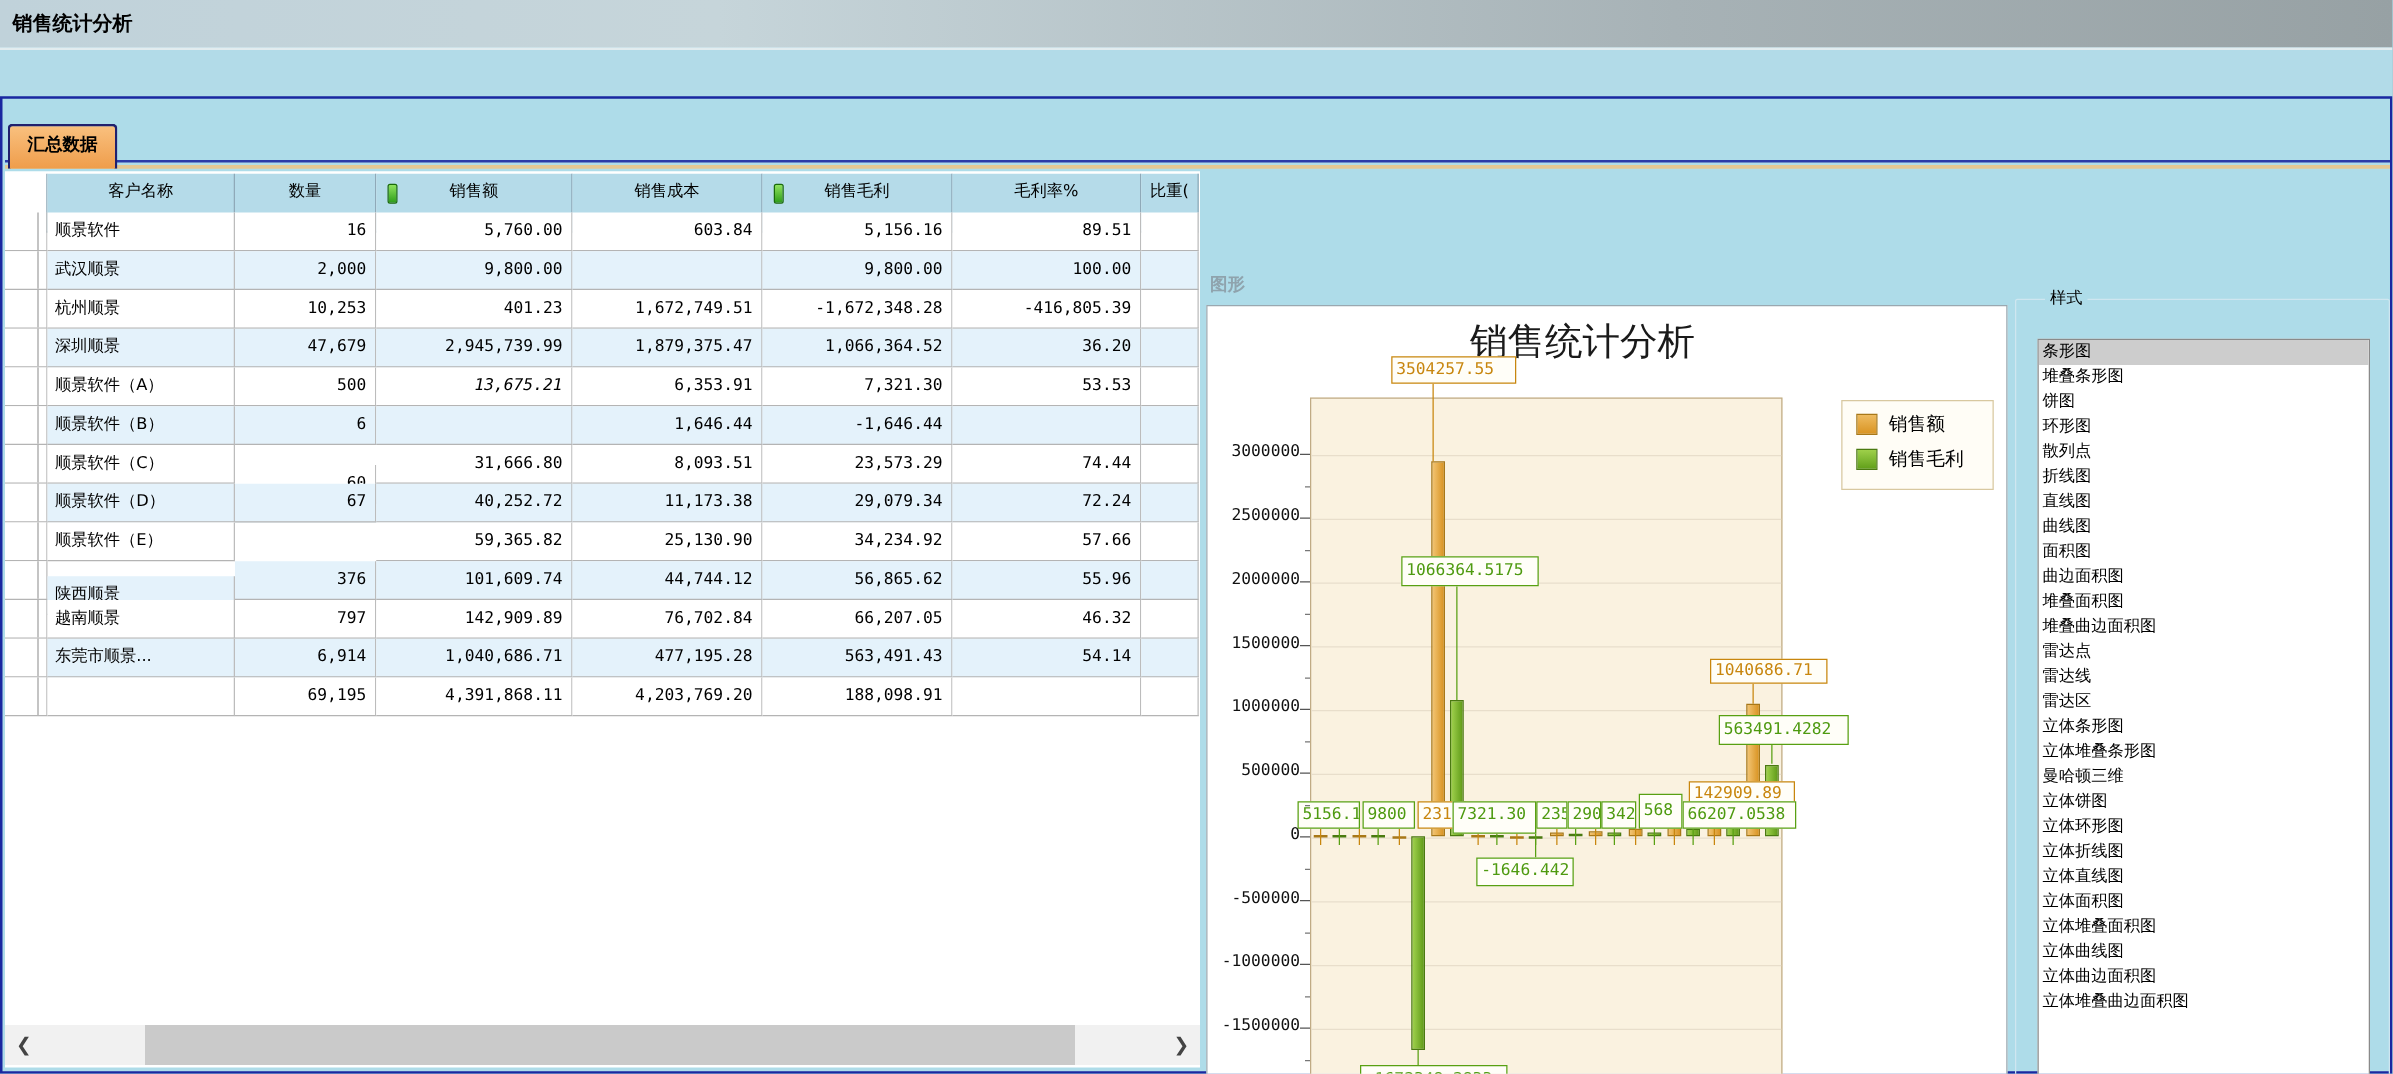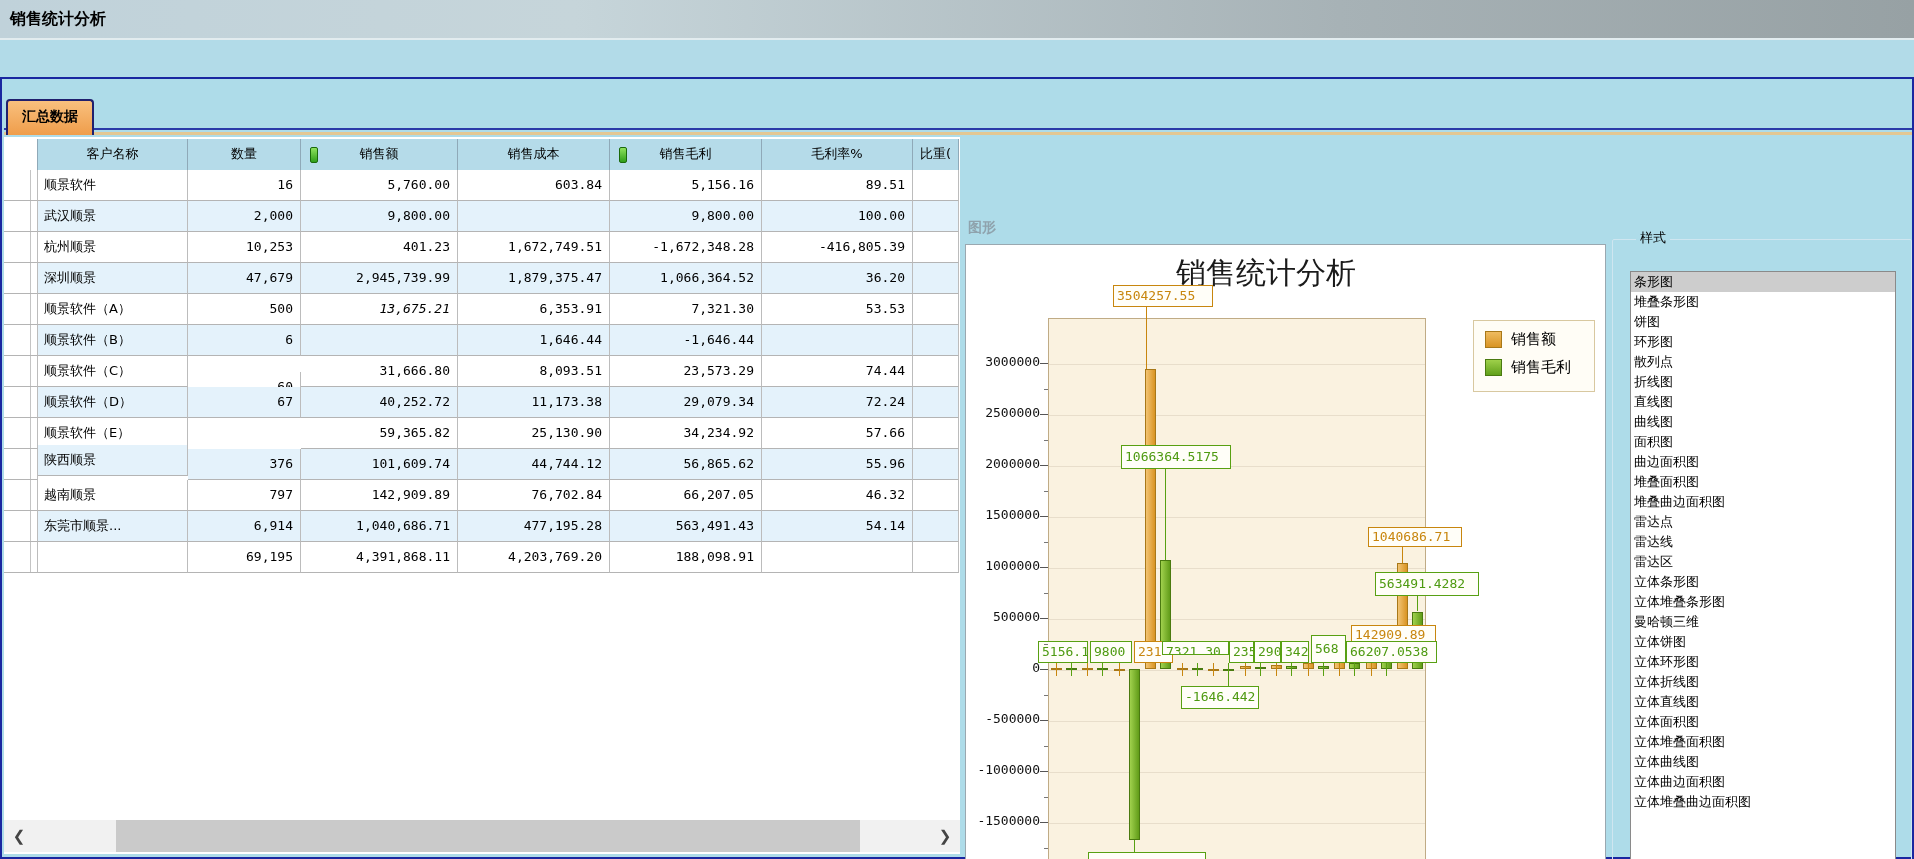--- a/index.html
+++ b/index.html
@@ -179,21 +179,21 @@
           <div class="cell num" style="left: 909px; top: 250px; width: 46px; background: rgb(228, 242, 251);"></div>
           <div class="cell rowhdr" style="left: 0px; top: 281px; width: 34px;"></div>
           <div class="cell name" style="left: 34px; top: 281px; width: 150px; background: rgb(255, 255, 255);">顺景软件（E）</div>
           <div class="cell num" style="left: 184px; top: 281px; width: 113px; background: rgb(255, 255, 255); margin-top: 32px;">527</div>
           <div class="cell num" style="left: 297px; top: 281px; width: 157px; background: rgb(255, 255, 255);">59,365.82</div>
           <div class="cell num" style="left: 454px; top: 281px; width: 152px; background: rgb(255, 255, 255);">25,130.90</div>
           <div class="cell num" style="left: 606px; top: 281px; width: 152px; background: rgb(255, 255, 255);">34,234.92</div>
           <div class="cell num" style="left: 758px; top: 281px; width: 151px; background: rgb(255, 255, 255);">57.66</div>
           <div class="cell num" style="left: 909px; top: 281px; width: 46px; background: rgb(255, 255, 255);"></div>
           <div class="cell rowhdr" style="left: 0px; top: 312px; width: 34px;"></div>
-          <div class="cell name" style="left: 34px; top: 308px; width: 150px; background: rgb(228, 242, 251);">陕西顺景</div>
+          <div class="cell name" style="left: 34px; top: 324px; width: 150px; background: rgb(228, 242, 251);">陕西顺景</div>
           <div class="cell num" style="left: 184px; top: 312px; width: 113px; background: rgb(228, 242, 251);">376</div>
           <div class="cell num" style="left: 297px; top: 312px; width: 157px; background: rgb(228, 242, 251);">101,609.74</div>
           <div class="cell num" style="left: 454px; top: 312px; width: 152px; background: rgb(228, 242, 251);">44,744.12</div>
           <div class="cell num" style="left: 606px; top: 312px; width: 152px; background: rgb(228, 242, 251);">56,865.62</div>
           <div class="cell num" style="left: 758px; top: 312px; width: 151px; background: rgb(228, 242, 251);">55.96</div>
           <div class="cell num" style="left: 909px; top: 312px; width: 46px; background: rgb(228, 242, 251);"></div>
           <div class="cell rowhdr" style="left: 0px; top: 343px; width: 34px;"></div>
           <div class="cell name" style="left: 34px; top: 343px; width: 150px; background: rgb(255, 255, 255);">越南顺景</div>
           <div class="cell num" style="left: 184px; top: 343px; width: 113px; background: rgb(255, 255, 255);">797</div>
           <div class="cell num" style="left: 297px; top: 343px; width: 157px; background: rgb(255, 255, 255);">142,909.89</div>
@@ -293,21 +293,21 @@
           <div class="ann sales" style="left: 402px; top: 282px; width: 94px; height: 20px; line-height: 17px;">1040686.71</div>
           <div class="conn profit" style="left: 451px; top: 351px; height: 15px;"></div>
           <div class="ann profit" style="left: 409px; top: 327px; width: 104px; height: 24px; line-height: 21px;">563491.4282</div>
           <div class="conn profit" style="left: 262px; top: 424px; height: 17px;"></div>
           <div class="ann profit" style="left: 215px; top: 441px; width: 78px; height: 23px; line-height: 20px;">-1646.442</div>
           <div class="conn profit" style="left: 168px; top: 595px; height: 12px;"></div>
           <div class="ann profit" style="left: 122px; top: 607px; width: 118px; height: 24px; line-height: 21px;">-1672348.2833</div>
           <div class="ann profit" style="left: 72px; top: 396px; width: 50px; height: 22px; line-height: 19px;">5156.1</div>
           <div class="ann profit" style="left: 124px; top: 396px; width: 42px; height: 22px; line-height: 19px;">9800</div>
           <div class="ann sales" style="left: 168px; top: 396px; width: 39px; height: 22px; line-height: 19px;">231</div>
-          <div class="ann profit" style="left: 196px; top: 396px; width: 67px; height: 14px; line-height: 19px;">7321.30</div>
+          <div class="ann profit" style="left: 196px; top: 396px; width: 67px; height: 26px; line-height: 19px;">7321.30</div>
           <div class="ann profit" style="left: 263px; top: 396px; width: 25px; height: 22px; line-height: 19px;">235</div>
           <div class="ann profit" style="left: 288px; top: 396px; width: 27px; height: 22px; line-height: 19px;">290</div>
           <div class="ann profit" style="left: 315px; top: 396px; width: 28px; height: 22px; line-height: 19px;">342</div>
           <div class="ann profit" style="left: 380px; top: 396px; width: 91px; height: 22px; line-height: 19px;">66207.0538</div>
           <div class="ann profit" style="left: 345px; top: 390px; width: 35px; height: 28px; line-height: 25px;">568</div>
         </div>
 
       <div id="legend">
         <div class="legrow">
           <div class="legswatch sales"></div>

